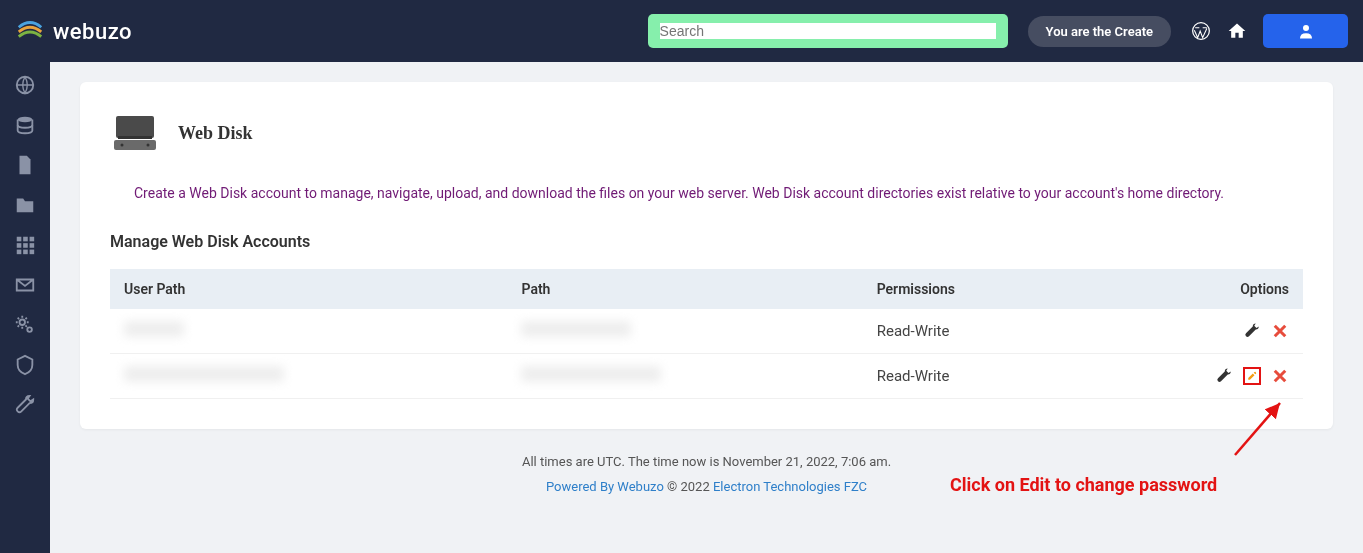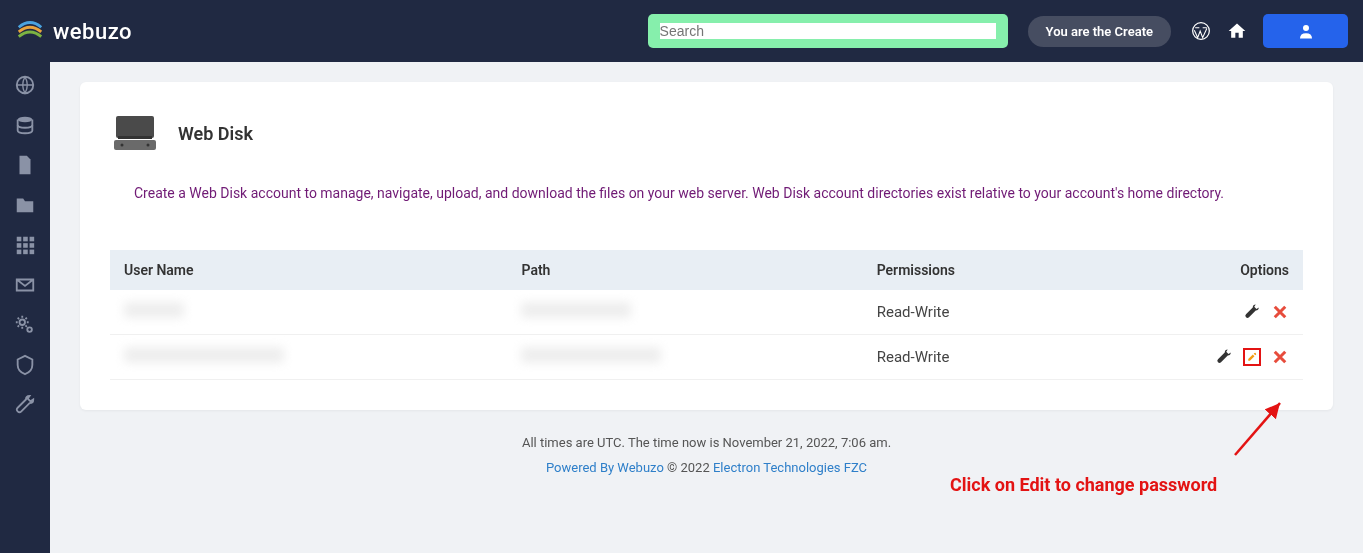--- a/index.html
+++ b/index.html
@@ -18,21 +18,21 @@
     
     .container { display: flex; height: calc(100% - 50px); }
     .sidebar { width: 50px; background: #202942; display: flex; flex-direction: column; align-items: center; padding-top: 12px; gap: 18px; }
     .sidebar-item { width: 22px; height: 22px; display: flex; align-items: center; justify-content: center; cursor: pointer; color: #8a92a6; }
     
     .main { flex: 1; padding: 20px 30px; background: #f0f2f5; overflow-y: auto; }
     .card { background: #fff; border-radius: 6px; padding: 30px; box-shadow: 0 1px 3px rgba(0,0,0,0.05); }
     
     .page-header { display: flex; align-items: center; gap: 18px; margin-bottom: 28px; }
     .page-icon-wrap { width: 50px; height: 42px; }
-    .page-title { font-size: 18px; font-weight: 600; color: #333; }
+    .page-title { font-size: 18px; font-weight: 600; color: #333; font-family: Liberation Serif, serif; }
     .page-desc { font-size: 14px; color: #701a75; margin-bottom: 28px; line-height: 1.6; margin-left: 24px; }
     
     .section-row { display: flex; justify-content: space-between; align-items: center; margin-bottom: 18px; }
     .section-title { font-size: 16px; font-weight: 600; color: #333; }
     .add-btn { background: #5a7dff; color: #fff; border: none; padding: 10px 18px; border-radius: 5px; font-size: 14px; font-weight: 500; cursor: pointer; }
     
     .table { width: 100%; border-collapse: collapse; }
     .table th { background: #e8eef4; text-align: left; padding: 12px 14px; font-size: 14px; font-weight: 600; color: #333; }
     .table th.right { text-align: right; }
     .table td { padding: 12px 14px; font-size: 15px; color: #444; border-bottom: 1px solid #f0f0f0; }
@@ -159,26 +159,27 @@
               <circle cx="12" cy="33" r="1.5" fill="#333"></circle>
               <circle cx="38" cy="33" r="1.5" fill="#333"></circle>
               <rect x="8" y="24" width="34" height="3" fill="#333"></rect>
             </svg>
         </span>
         <h2 class="page-title">Web Disk</h2>
       </div>
       <p class="page-desc">Create a Web Disk account to manage, navigate, upload, and download the files on your web server. Web Disk account directories exist relative to your account's home directory.</p>
 
       <div class="section-row">
+        <div class="section-title">Manage Web Disk Accounts</div>
       </div>
 
       <table class="table">
         <thead>
           <tr>
-            <th>User Name</th>
+            <th>User Path</th>
             <th>Path</th>
             <th>Permissions</th>
             <th class="right">Options</th>
           </tr>
         </thead>
         <tbody>
           <tr>
             <td><span class="blur" style="width:60px"></span></td>
             <td><span class="blur" style="width:110px"></span></td>
             <td>Read-Write</td>

